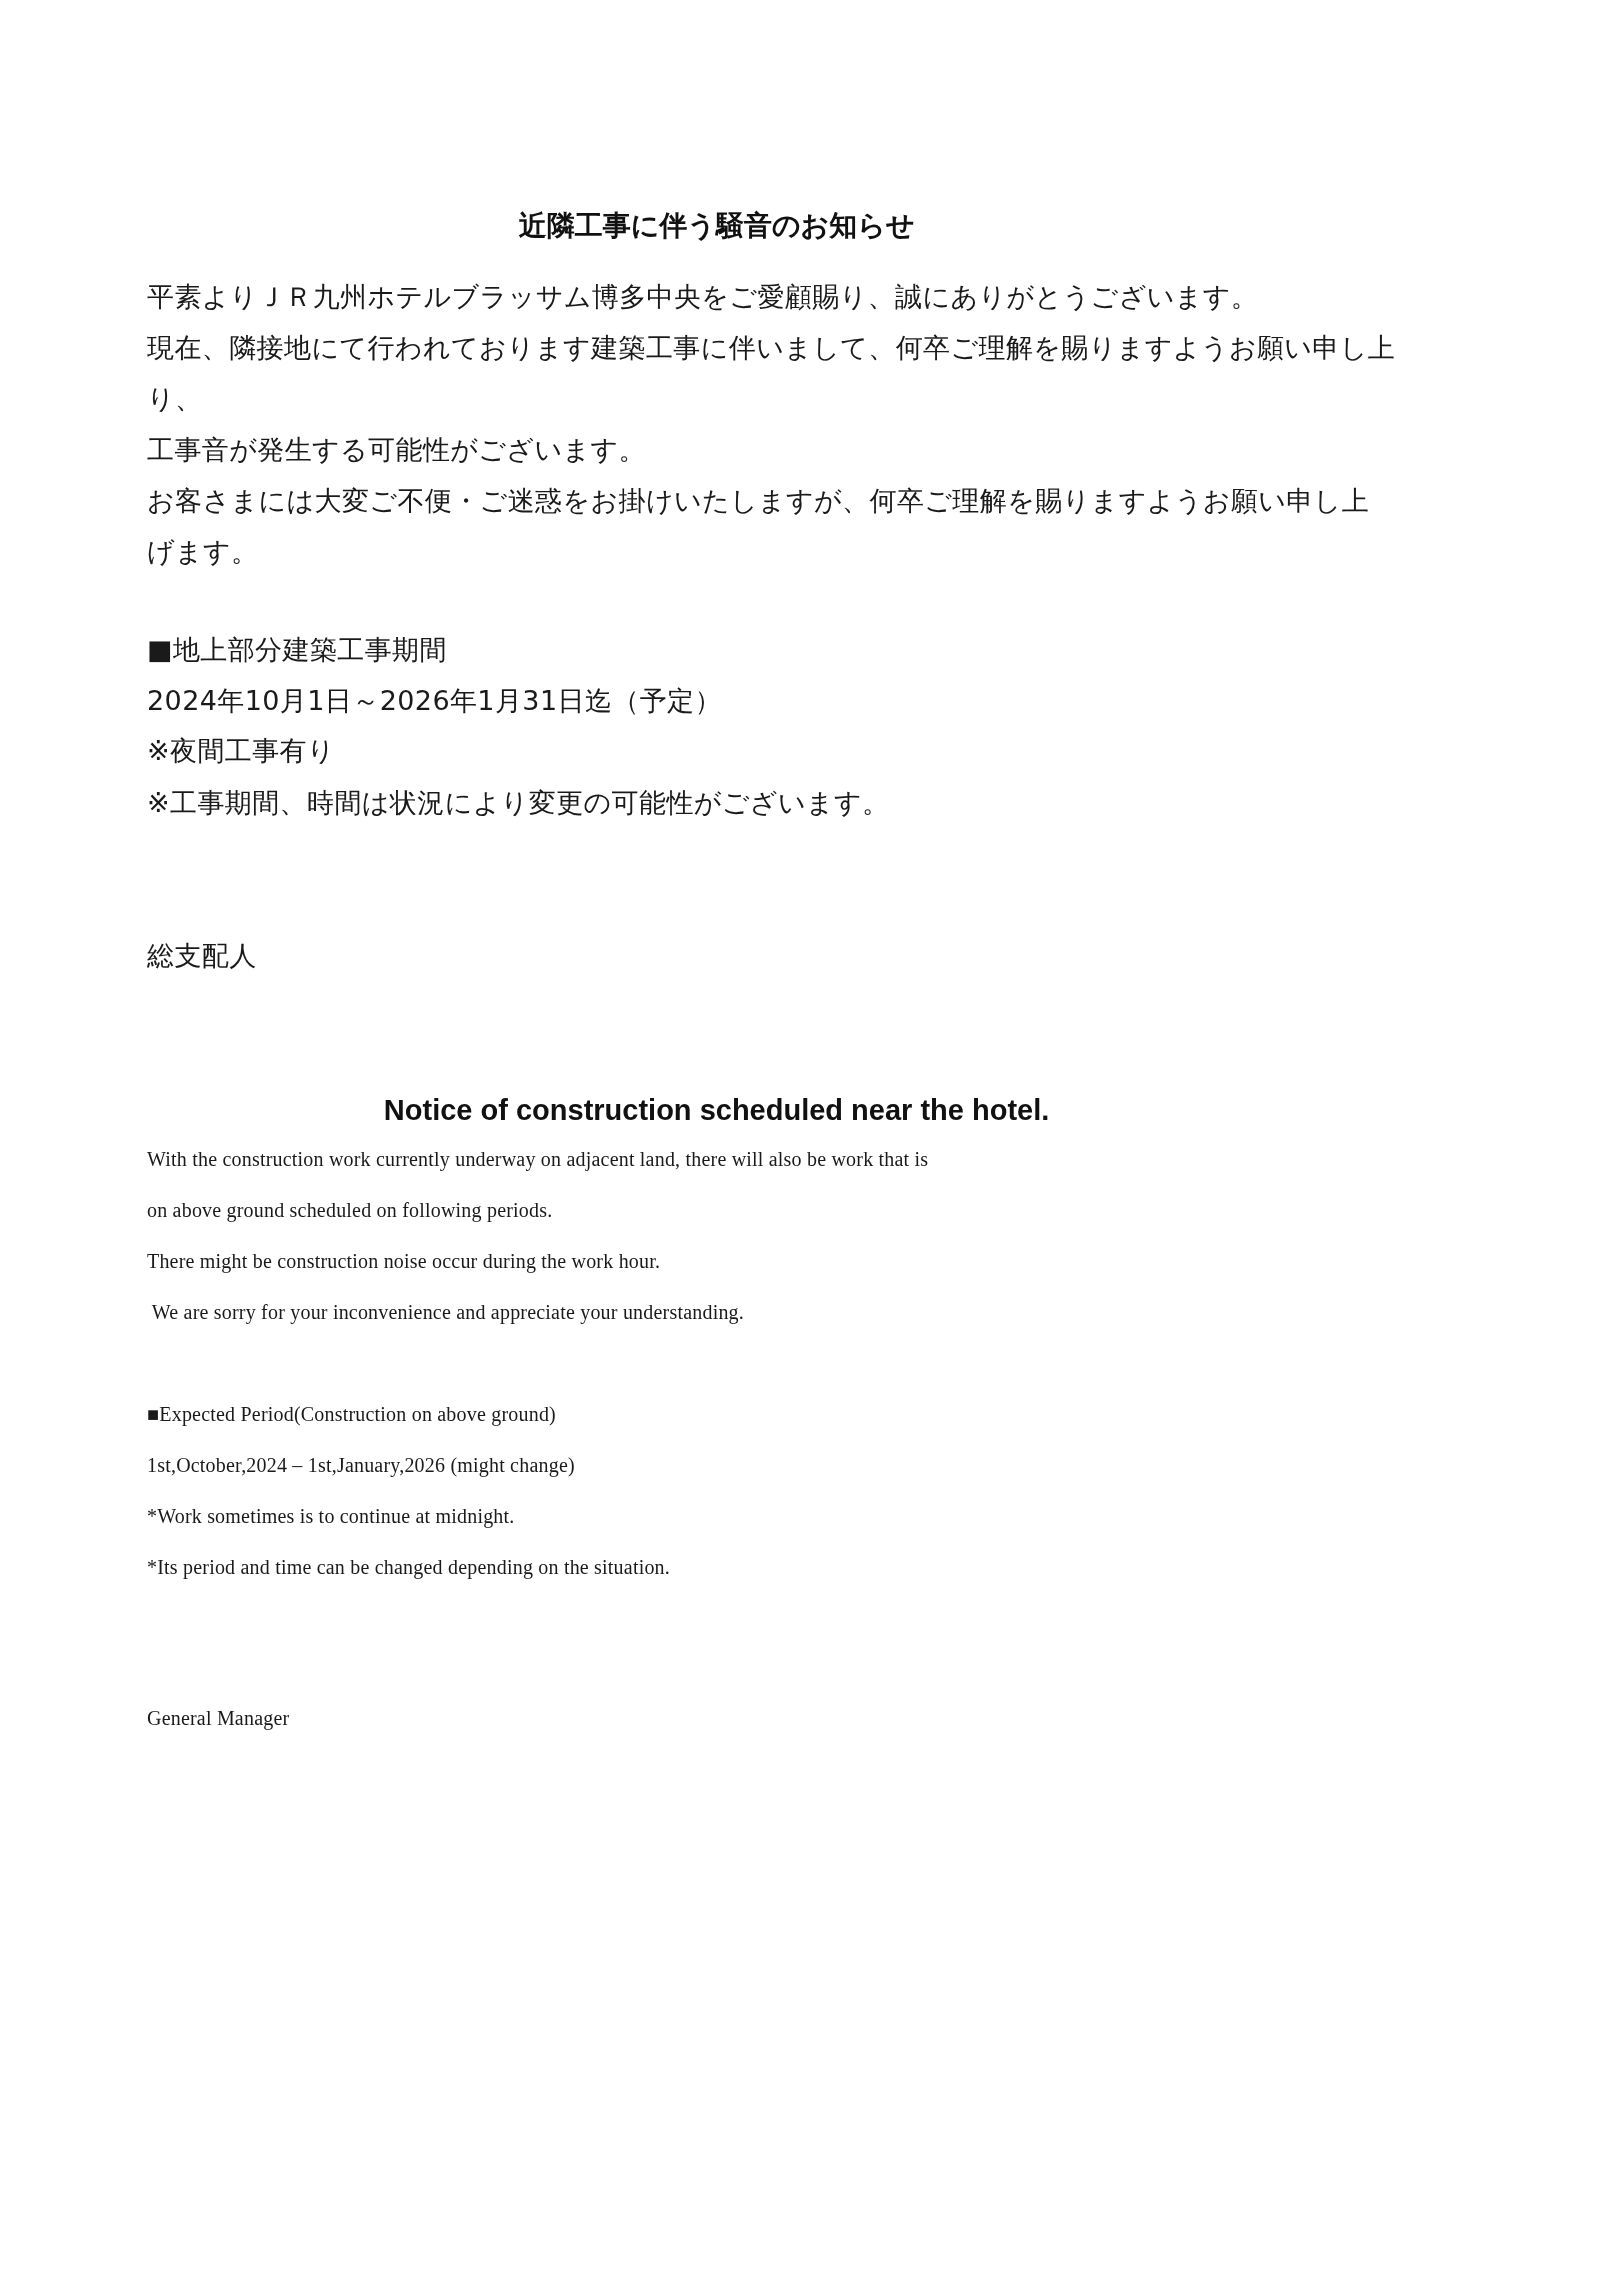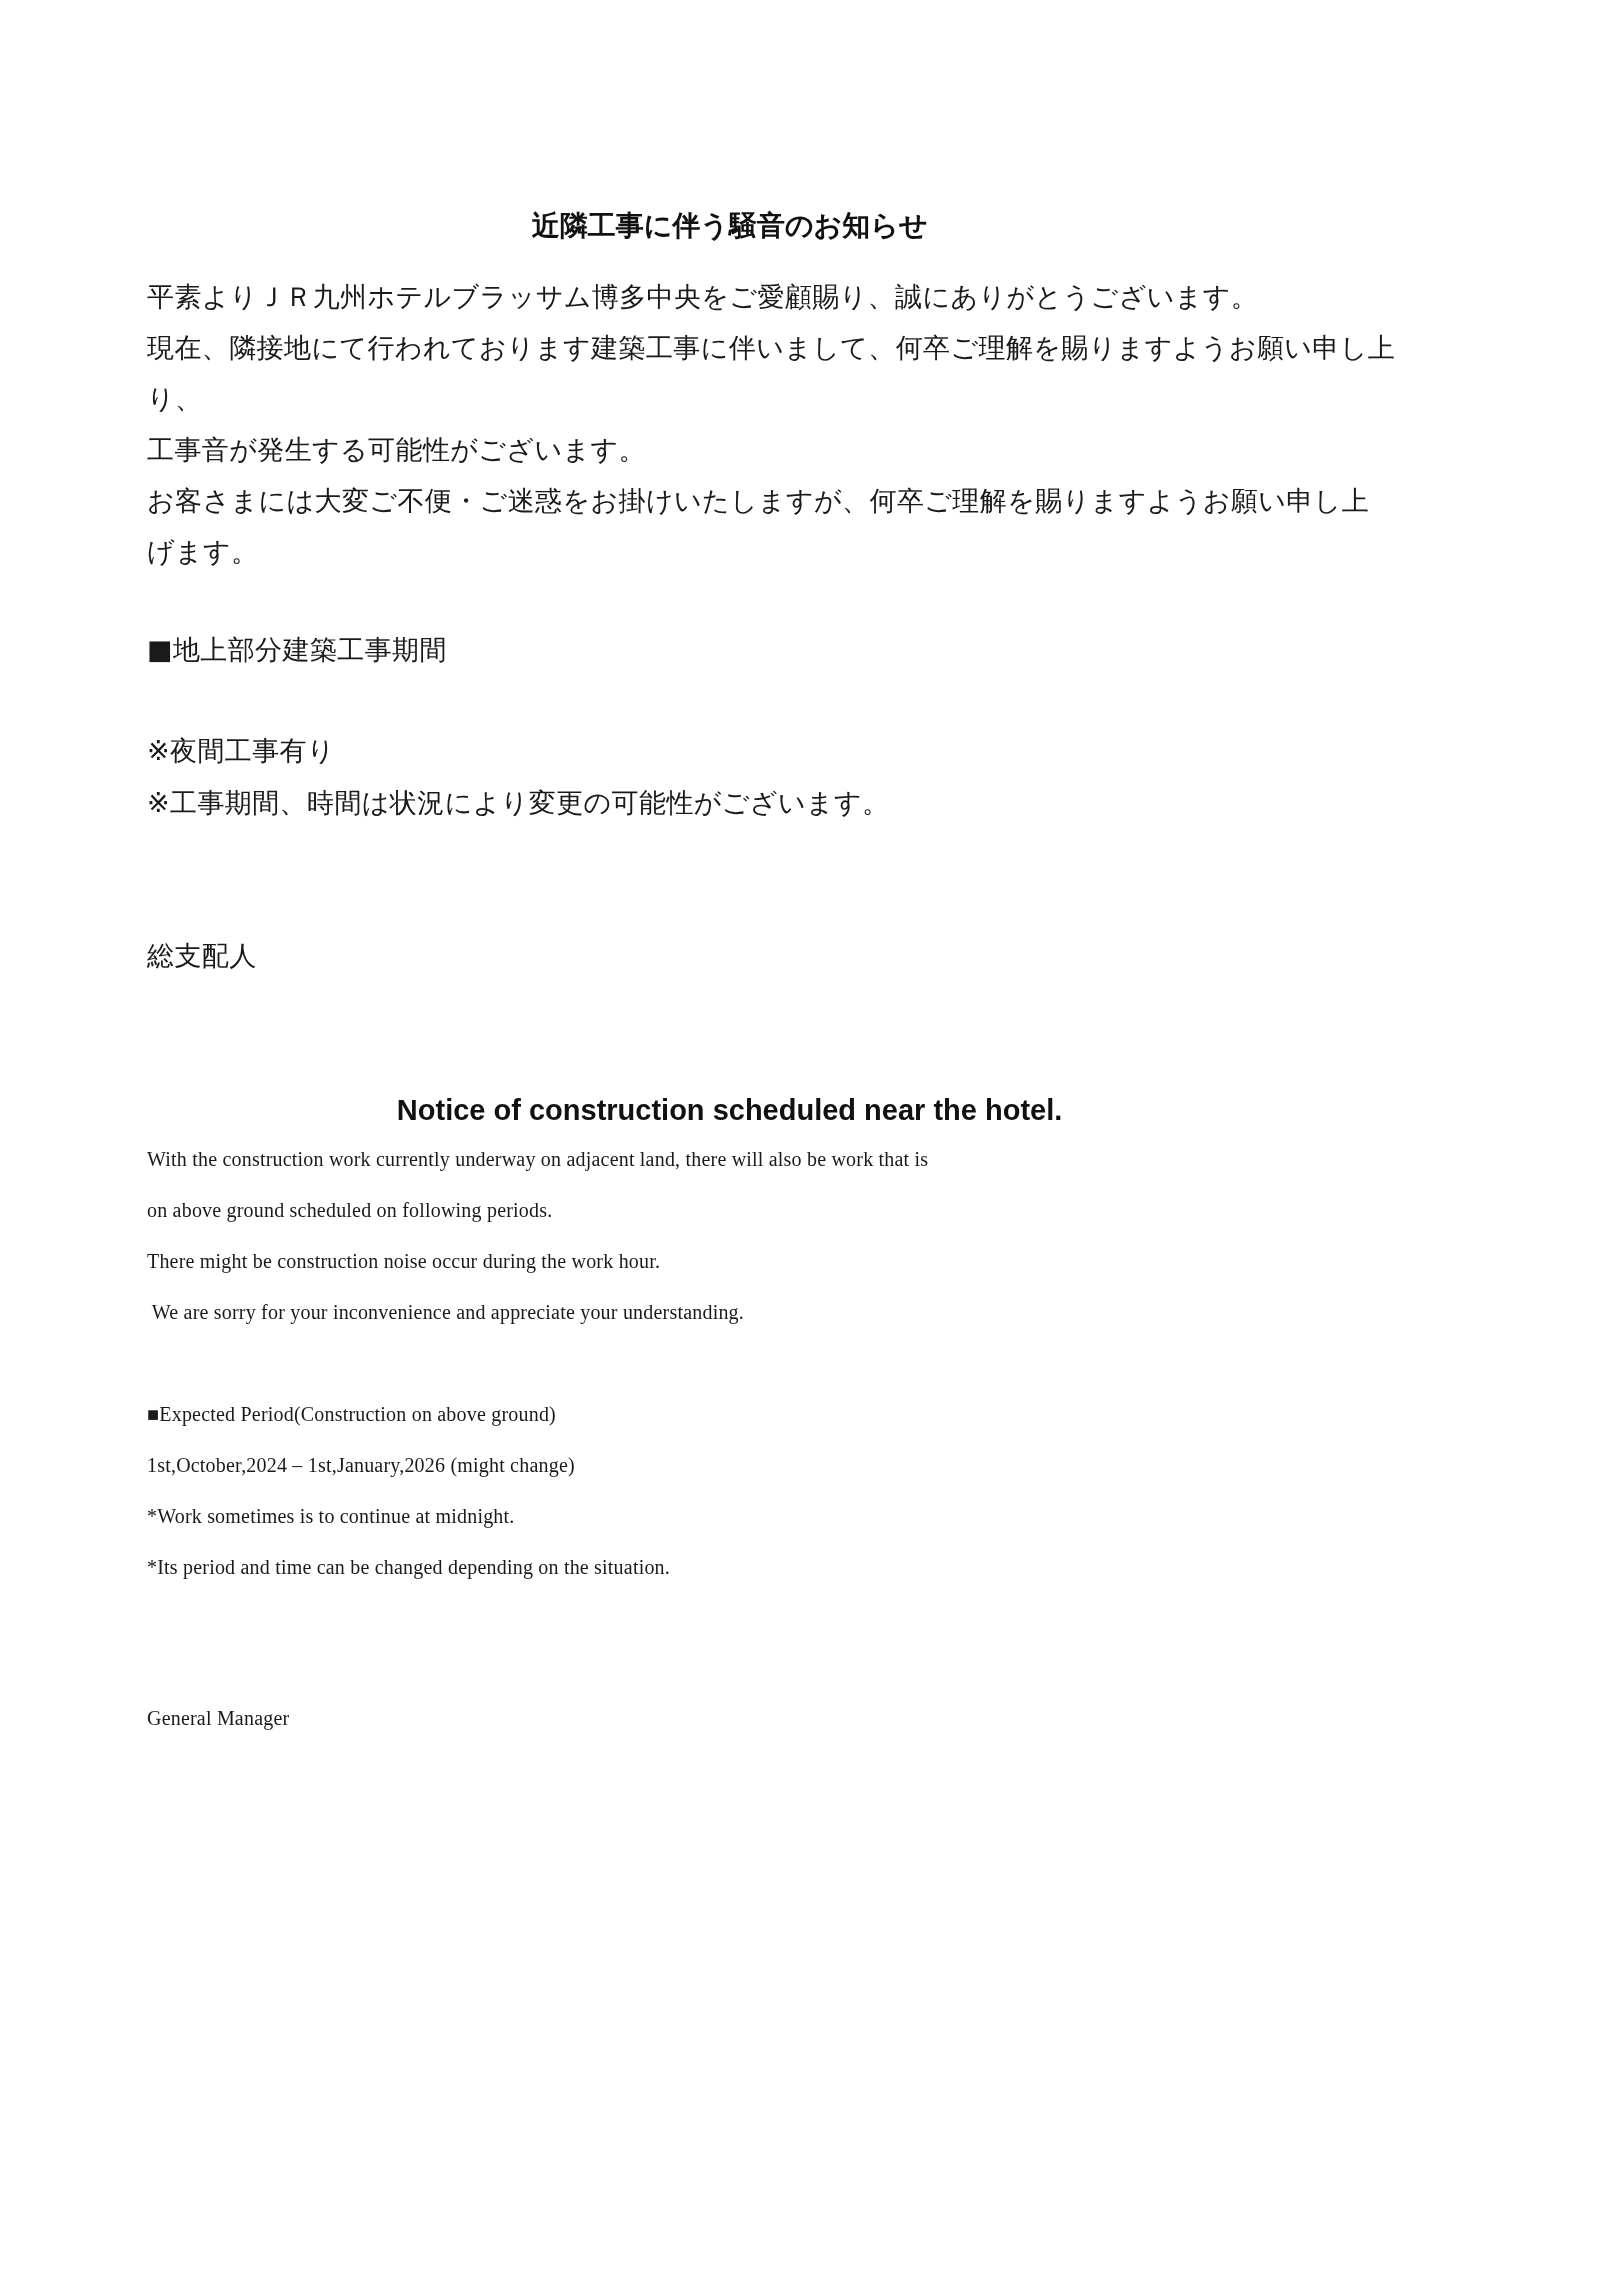--- a/index.html
+++ b/index.html
@@ -27,21 +27,21 @@
       left: 147px;
       white-space: pre;
       font-size: 27px;
       line-height: 38px;
       height: 38px;
     }
     .jp { font-size: 27px; letter-spacing: 0.4px; }
     .en { font-family: Liberation Serif, serif; font-size: 20px; letter-spacing: 0.2px; }
     .title {
       position: absolute;
-      left: 13px;
+      left: 0;
       width: 1424px;
       text-align: center;
       font-weight: bold;
       white-space: pre;
       line-height: 38px;
       height: 38px;
       color: #111111;
     }
     .title-jp { font-size: 28px; padding-left: 9.2px; box-sizing: border-box; }
     .title-en { font-family: "Liberation Sans", "DejaVu Sans", sans-serif; font-size: 29px; padding-left: 9.2px; box-sizing: border-box; margin-top: 45px; }
@@ -54,20 +54,21 @@
   <div class="title title-jp" style="top:207px;">近隣工事に伴う騒音のお知らせ</div>
 
   <div class="line jp" style="top:278px;">平素よりＪＲ九州ホテルブラッサム博多中央をご愛顧賜り、誠にありがとうございます。</div>
   <div class="line jp" style="top:329px;">現在、隣接地にて行われております建築工事に伴いまして、何卒ご理解を賜りますようお願い申し上</div>
   <div class="line jp" style="top:380px;">り、</div>
   <div class="line jp" style="top:431px;">工事音が発生する可能性がございます。</div>
   <div class="line jp" style="top:482px;">お客さまには大変ご不便・ご迷惑をお掛けいたしますが、何卒ご理解を賜りますようお願い申し上</div>
   <div class="line jp" style="top:533px;">げます。</div>
 
   <div class="line jp" style="top:631px;">■地上部分建築工事期間</div>
+  <div class="line jp" style="top:682px;">2024年10月1日～2026年1月31日迄（予定）</div>
   <div class="line jp" style="top:732px;">※夜間工事有り</div>
   <div class="line jp" style="top:784px;">※工事期間、時間は状況により変更の可能性がございます。</div>
 
   <div class="line jp" style="top:937px;">総支配人</div>
 
   <div class="title title-en" style="top:1046px;">Notice of construction scheduled near the hotel.</div>
 
   <div class="line en" style="top:1140px;">With the construction work currently underway on adjacent land, there will also be work that is</div>
   <div class="line en" style="top:1191px;">on above ground scheduled on following periods.</div>
   <div class="line en" style="top:1242px;">There might be construction noise occur during the work hour.</div>

